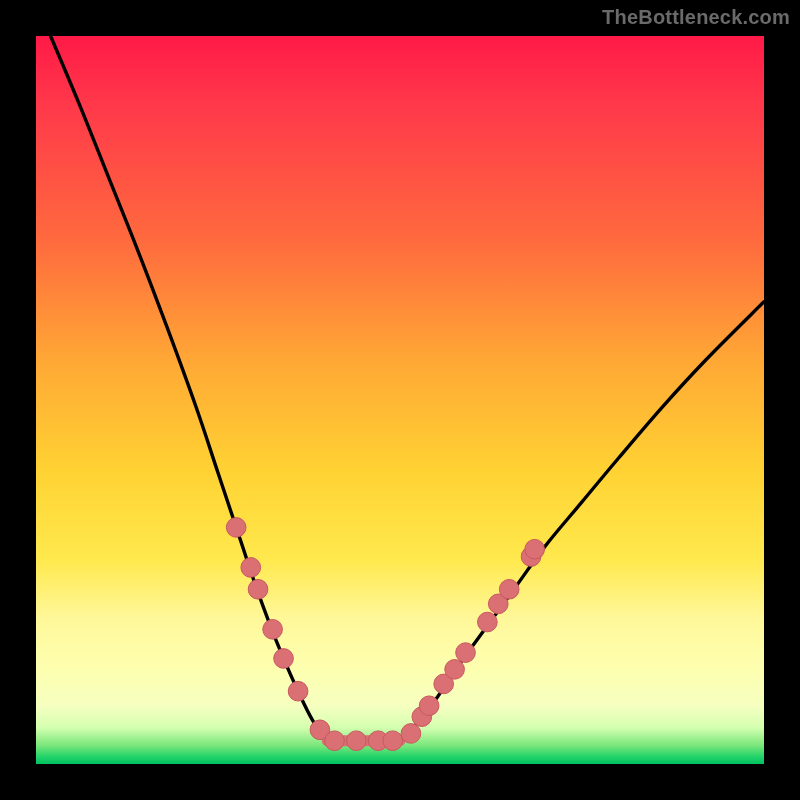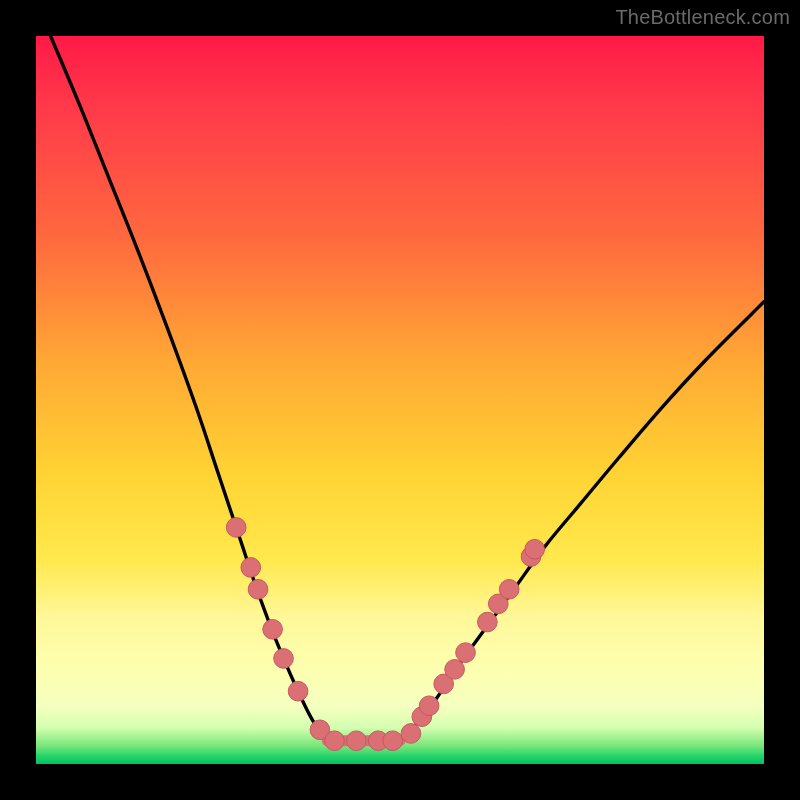--- a/index.html
+++ b/index.html
@@ -42,21 +42,21 @@
       #22d36a 99%,
       #00c060 100%
     );
   }
   .watermark {
     position: absolute;
     top: 6px;
     right: 10px;
     color: #6a6a6a;
     font-size: 20px;
-    font-weight: 400;
+    font-weight: 700;
     letter-spacing: 0.2px;
     user-select: none;
   }
   svg.curves {
     position: absolute;
     left: 0;
     top: 0;
     width: 728px;
     height: 728px;
     overflow: visible;

